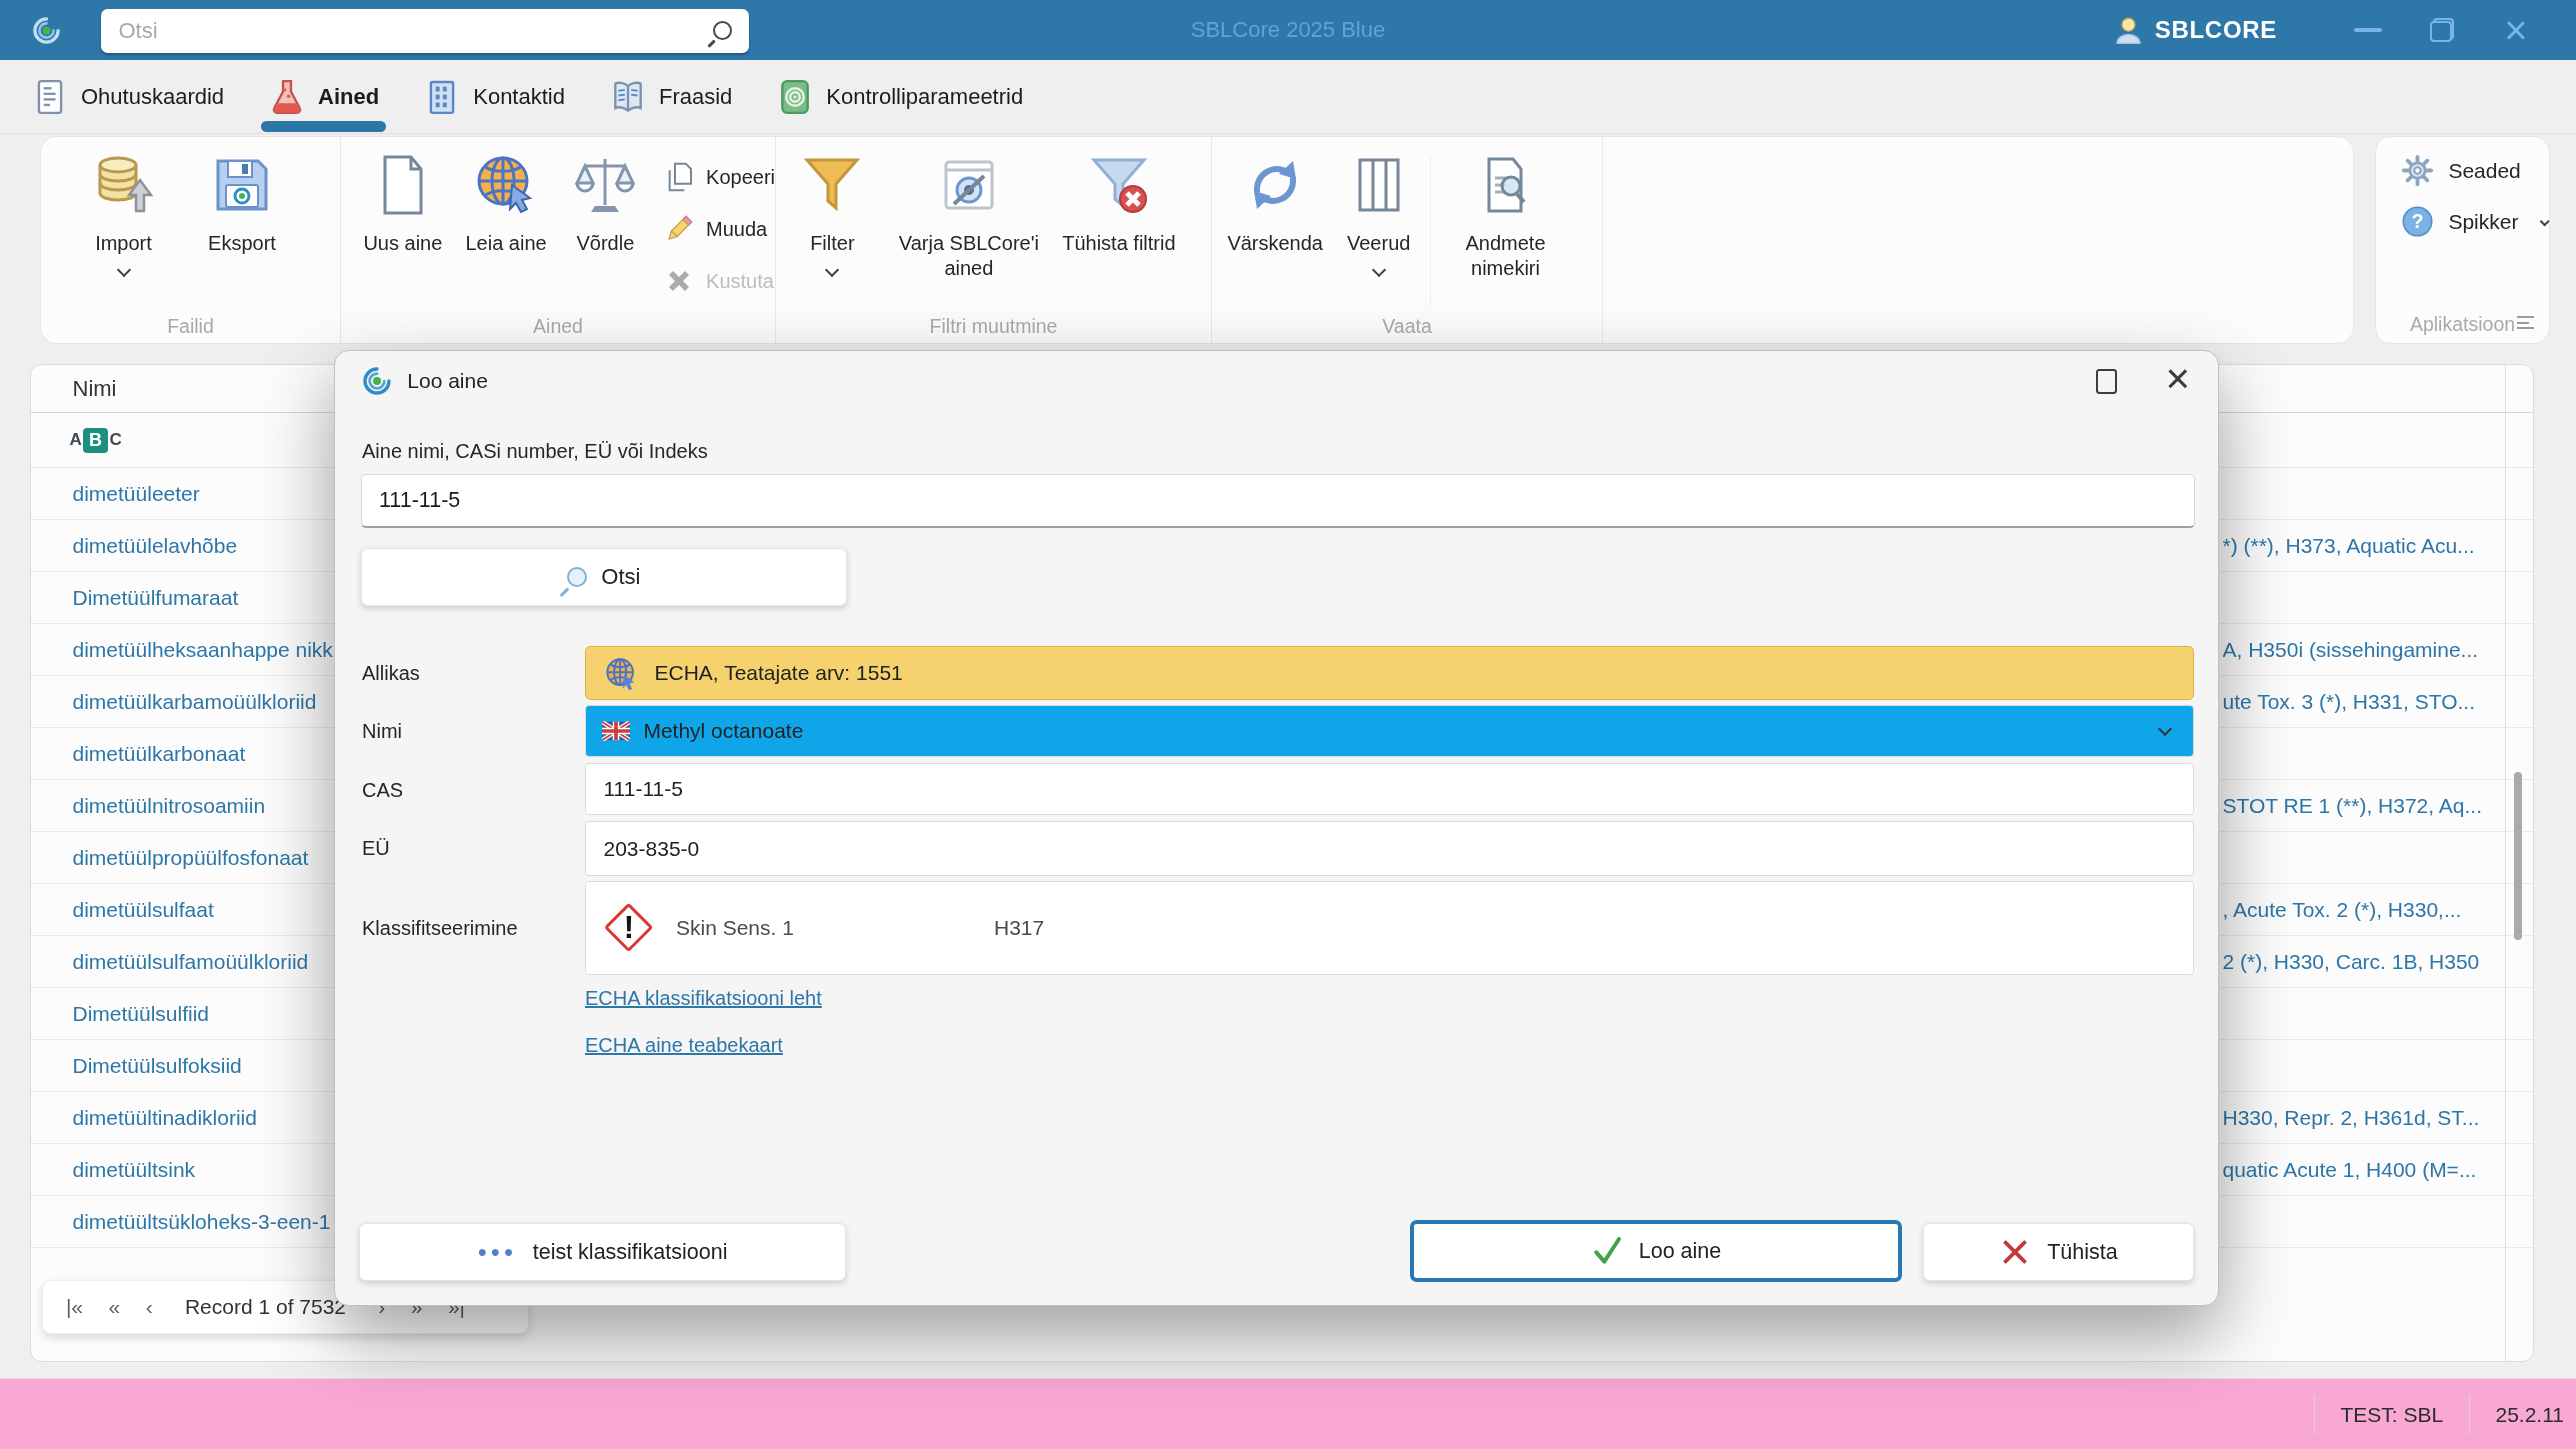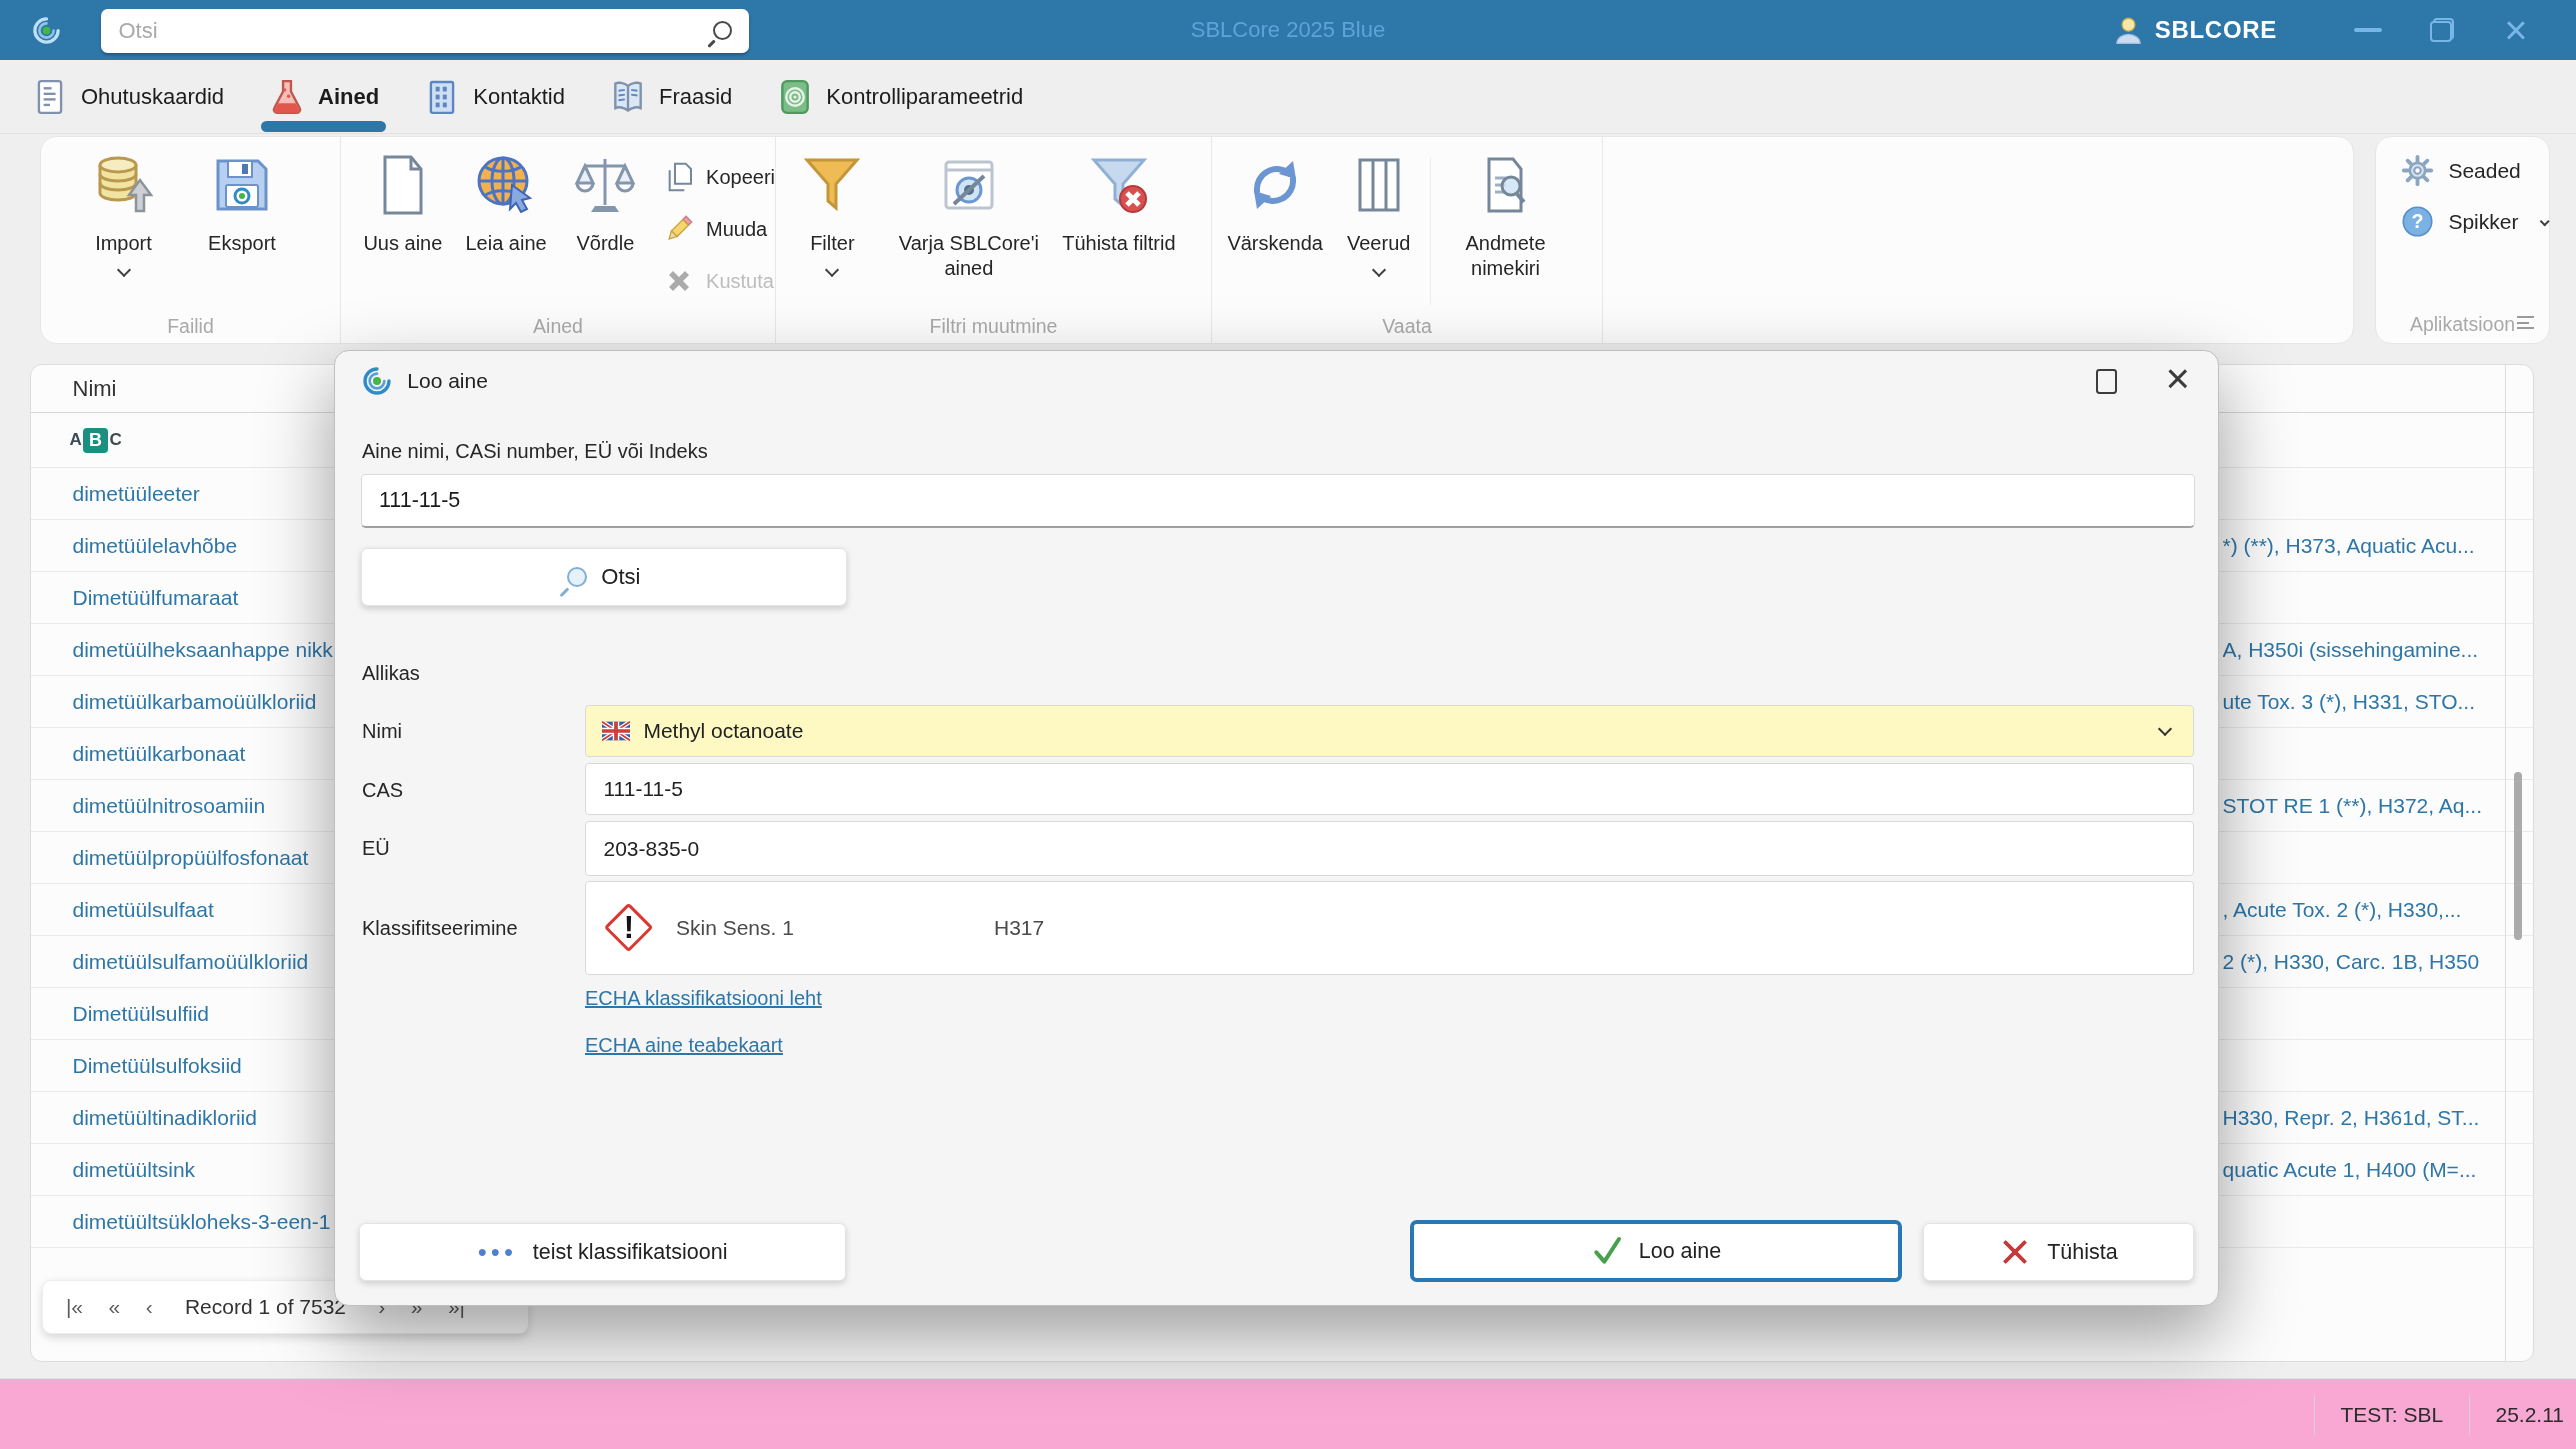--- a/index.html
+++ b/index.html
@@ -86,21 +86,21 @@
   .m-close { position:absolute; right:28px; top:6.7px; font-size:42px; color:#3c3c3c; line-height:1; }
   .m-search-label { position:absolute; left:27px; top:89px; font-size:20px; }
   .m-search-input { position:absolute; left:25.5px; top:123px; width:1834px; height:54px; background:#fff; border:1.3px solid #d9d9d9; border-bottom:2px solid #9f9f9f; border-radius:4.7px; display:flex; align-items:center; padding:0 17.5px; font-size:21.5px; color:#1a1a1a; }
   .m-otsi { position:absolute; left:25.5px; top:197px; width:486px; height:58px; background:#fff; border:0.7px solid #e4e4e4; border-radius:6.7px; box-shadow:0 2.7px 6px rgba(0,0,0,.16); display:flex; align-items:center; justify-content:center; gap:14.8px; font-size:22px; color:#222; }
   .mag2 { width:20px; height:20px; border:2.7px solid #7fb0d6; background:#e7f1f9; border-radius:50%; position:relative; }
   .mag2::after { content:""; position:absolute; width:3.4px; height:10.7px; background:#7fb0d6; left:-5.4px; top:17.5px; transform:rotate(45deg); border-radius:1.3px; }
   .m-row-label { position:absolute; left:27px; font-size:20px; }
   .m-field { position:absolute; left:250px; width:1609px; display:flex; align-items:center; font-size:21px; color:#222; }
   .f-source { top:295px; height:54px; background:#f6d26e; border:1.3px solid #d8b04a; border-radius:5.4px; padding-left:17.5px; gap:16px; }
   .f-source svg { width:35px; height:35px; }
-  .f-select { top:354px; height:52px; background:#fef9c3; border:1.3px solid #d9d9d9; border-radius:4px; padding-left:16px; gap:13.4px; position:absolute; }
+  .f-select { top:354px; height:52px; background:#0ea5e9; border:1.3px solid #d9d9d9; border-radius:4px; padding-left:16px; gap:13.4px; position:absolute; }
   .f-select svg.flag { width:28px; height:20px; }
   .f-select .dd { position:absolute; right:23px; top:17.5px; width:10px; height:10px; border-right:2px solid #333; border-bottom:2px solid #333; transform:rotate(45deg); }
   .f-input { background:#fff; border:1.3px solid #d9d9d9; border-radius:4px; padding-left:17.5px; }
   .f-cas { top:412px; height:52px; }
   .f-ec  { top:470px; height:55px; }
   .f-class { top:530px; height:94px; background:#fff; border:1.3px solid #d9d9d9; border-radius:4px; padding-left:20px; gap:24px; color:#4a4a4a; }
   .ghs { width:46px; height:46px; position:relative; flex:none; }
   .ghs .d { position:absolute; inset:5.4px; transform:rotate(45deg); border:3.4px solid #da3832; border-radius:3.4px; background:#fff; }
   .ghs .e { position:absolute; inset:0; display:flex; align-items:center; justify-content:center; font-weight:700; font-size:31px; color:#141414; }
   .cls-name { width:294px; }
@@ -528,20 +528,30 @@
   <div class="m-search-input">
       <span>111-11-5</span>
     </div>
 
   <div class="m-otsi">
     <span class="mag2"></span>
     <span>Otsi</span>
   </div>
 
   <span class="m-row-label" style="top:311px;">Allikas</span>
+  <div class="m-field f-source">
+    <svg viewBox="0 0 52 52">
+      <circle cx="24" cy="24" r="19" fill="#f2b14c" stroke="#4d74c2" stroke-width="3"></circle>
+      <path d="M24 5 v38 M5 24 h38" stroke="#4d74c2" stroke-width="3" fill="none"></path>
+      <ellipse cx="24" cy="24" rx="9" ry="19" fill="none" stroke="#4d74c2" stroke-width="3"></ellipse>
+      <path d="M9 12 c8 6 22 6 30 0 M9 36 c8 -6 22 -6 30 0" fill="none" stroke="#4d74c2" stroke-width="3"></path>
+      <path d="M30 28 l15 11 -7 2 4 8 -5 2 -4 -8 -5 5 z" fill="#5b84d6"></path>
+    </svg>
+    <span>ECHA, Teatajate arv: 1551</span>
+  </div>
 
   <span class="m-row-label" style="top:369px;">Nimi</span>
   <div class="m-field f-select">
     <svg class="flag" viewBox="0 0 60 40">
       <rect width="60" height="40" fill="#3a5ca8"></rect>
       <path d="M0 0 L60 40 M60 0 L0 40" stroke="#fff" stroke-width="9"></path>
       <path d="M0 0 L60 40 M60 0 L0 40" stroke="#c8413b" stroke-width="4"></path>
       <path d="M30 0 V40 M0 20 H60" stroke="#fff" stroke-width="14"></path>
       <path d="M30 0 V40 M0 20 H60" stroke="#c8413b" stroke-width="8"></path>
     </svg>

